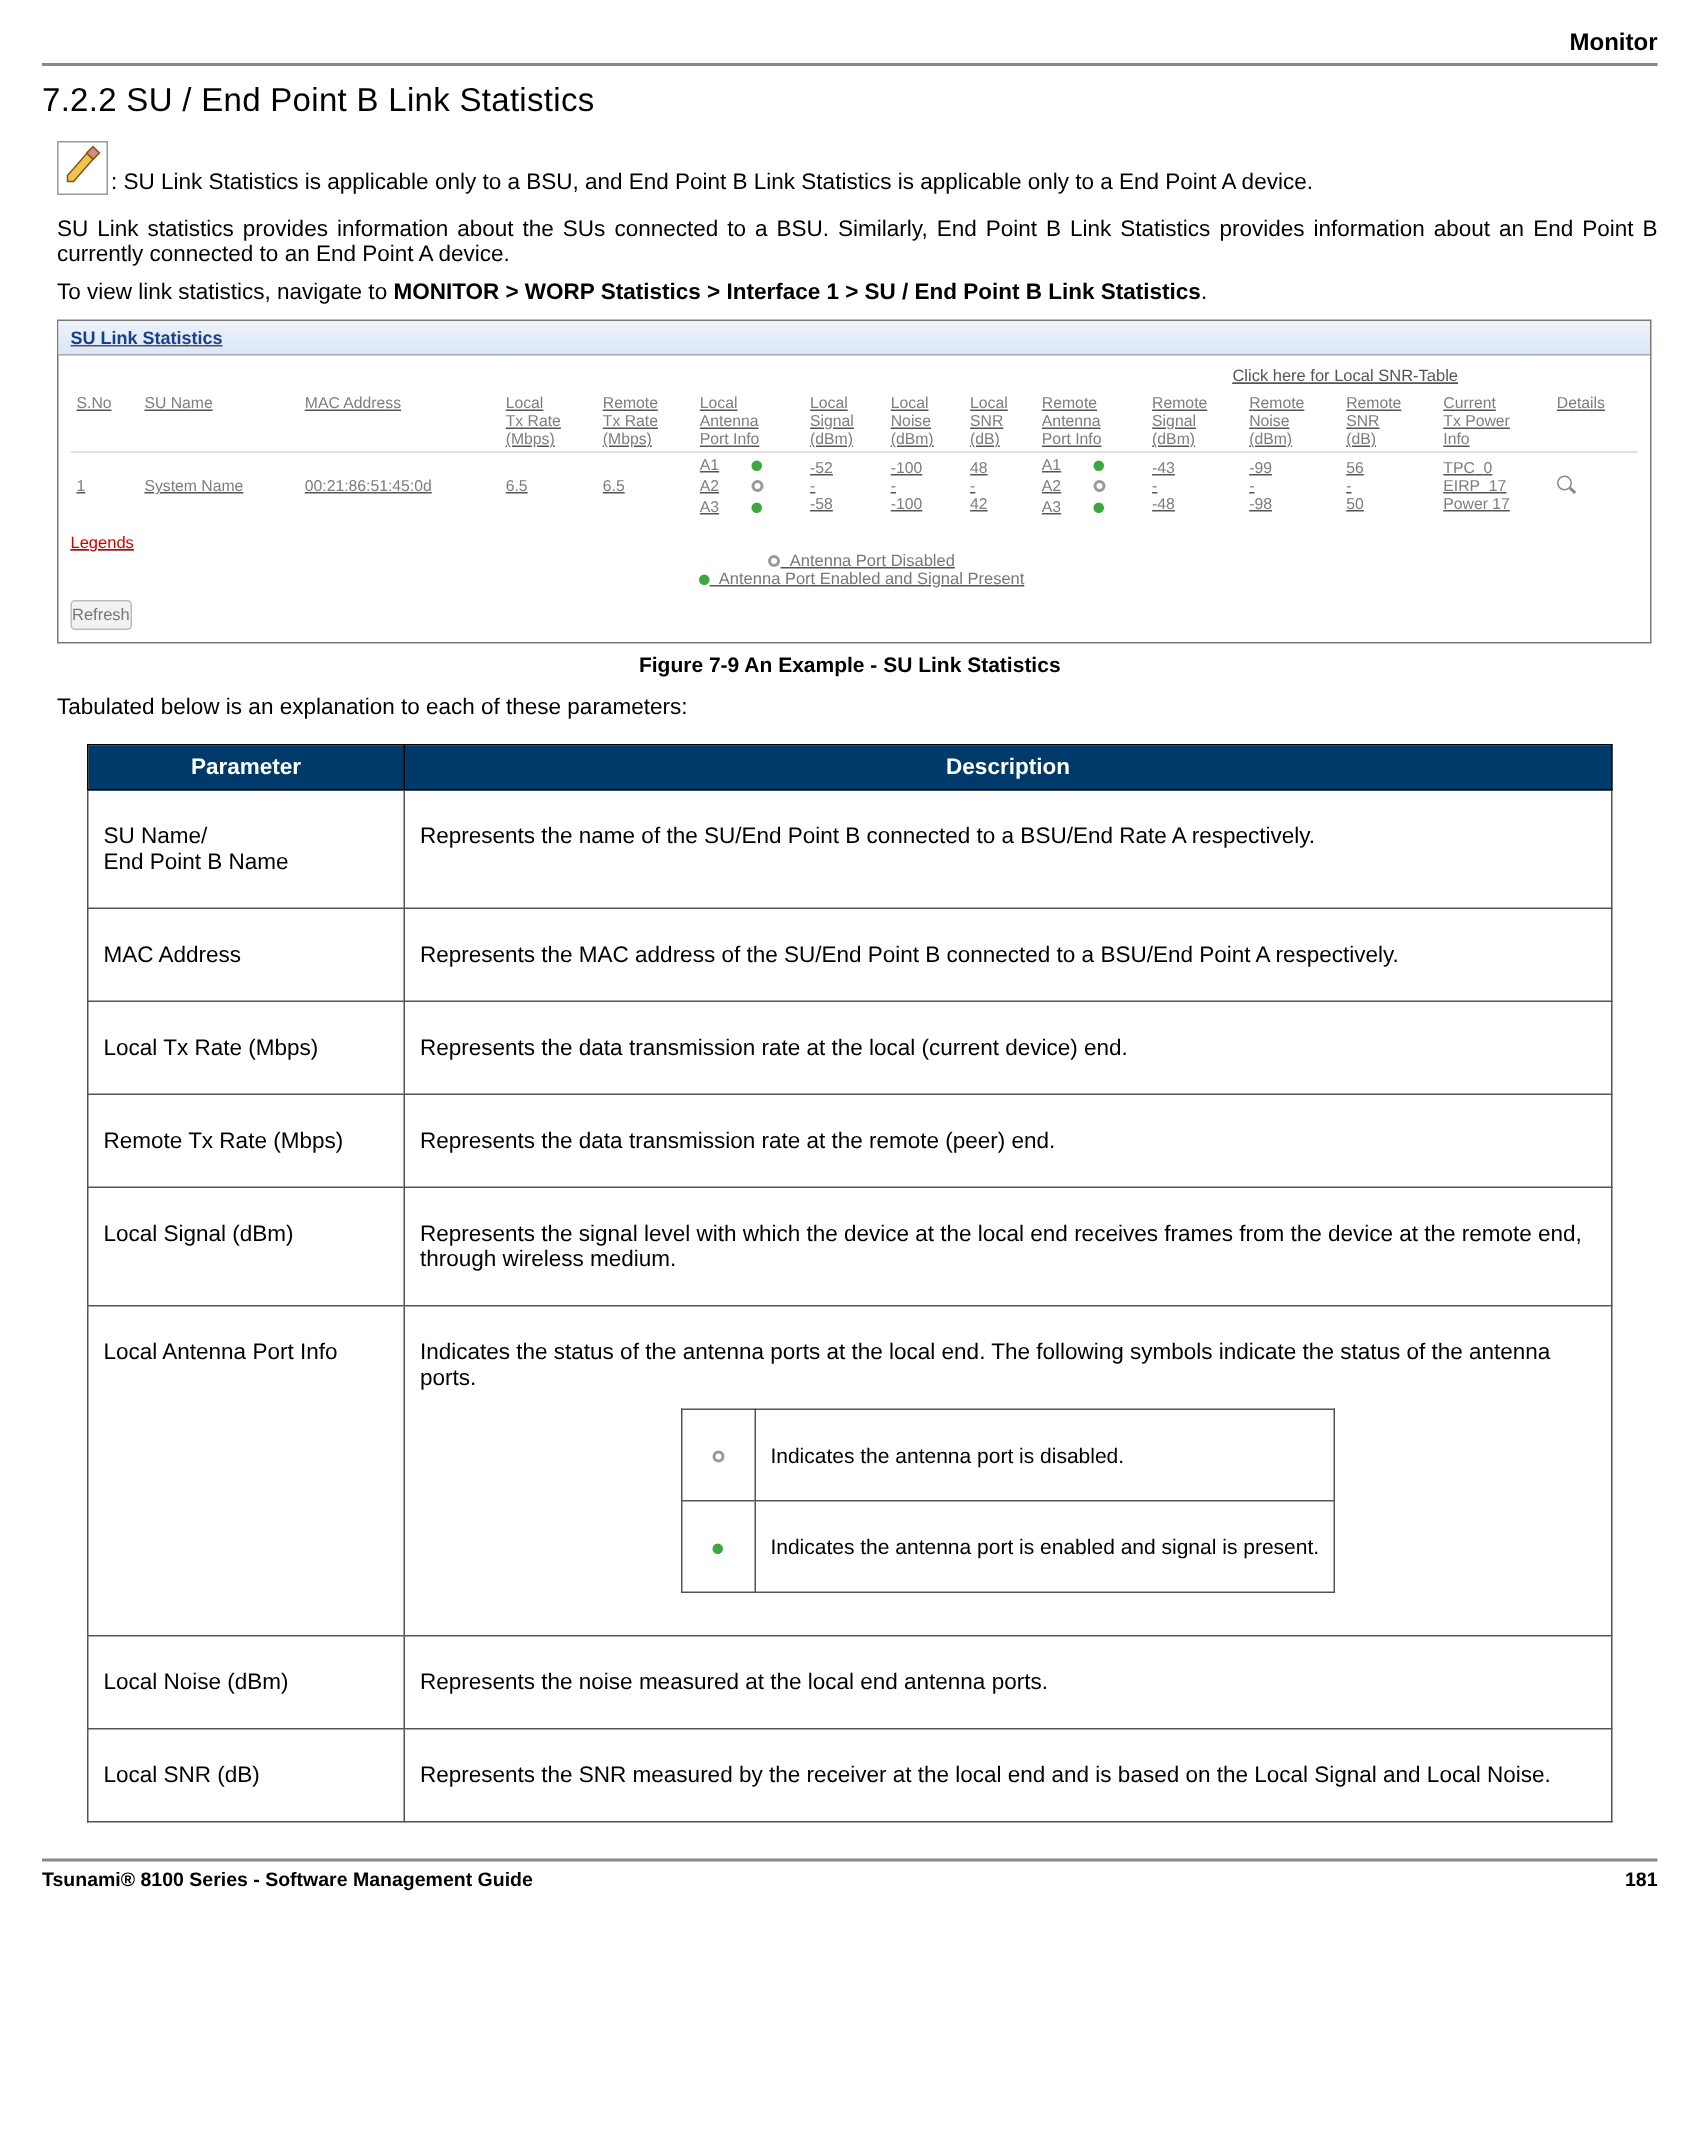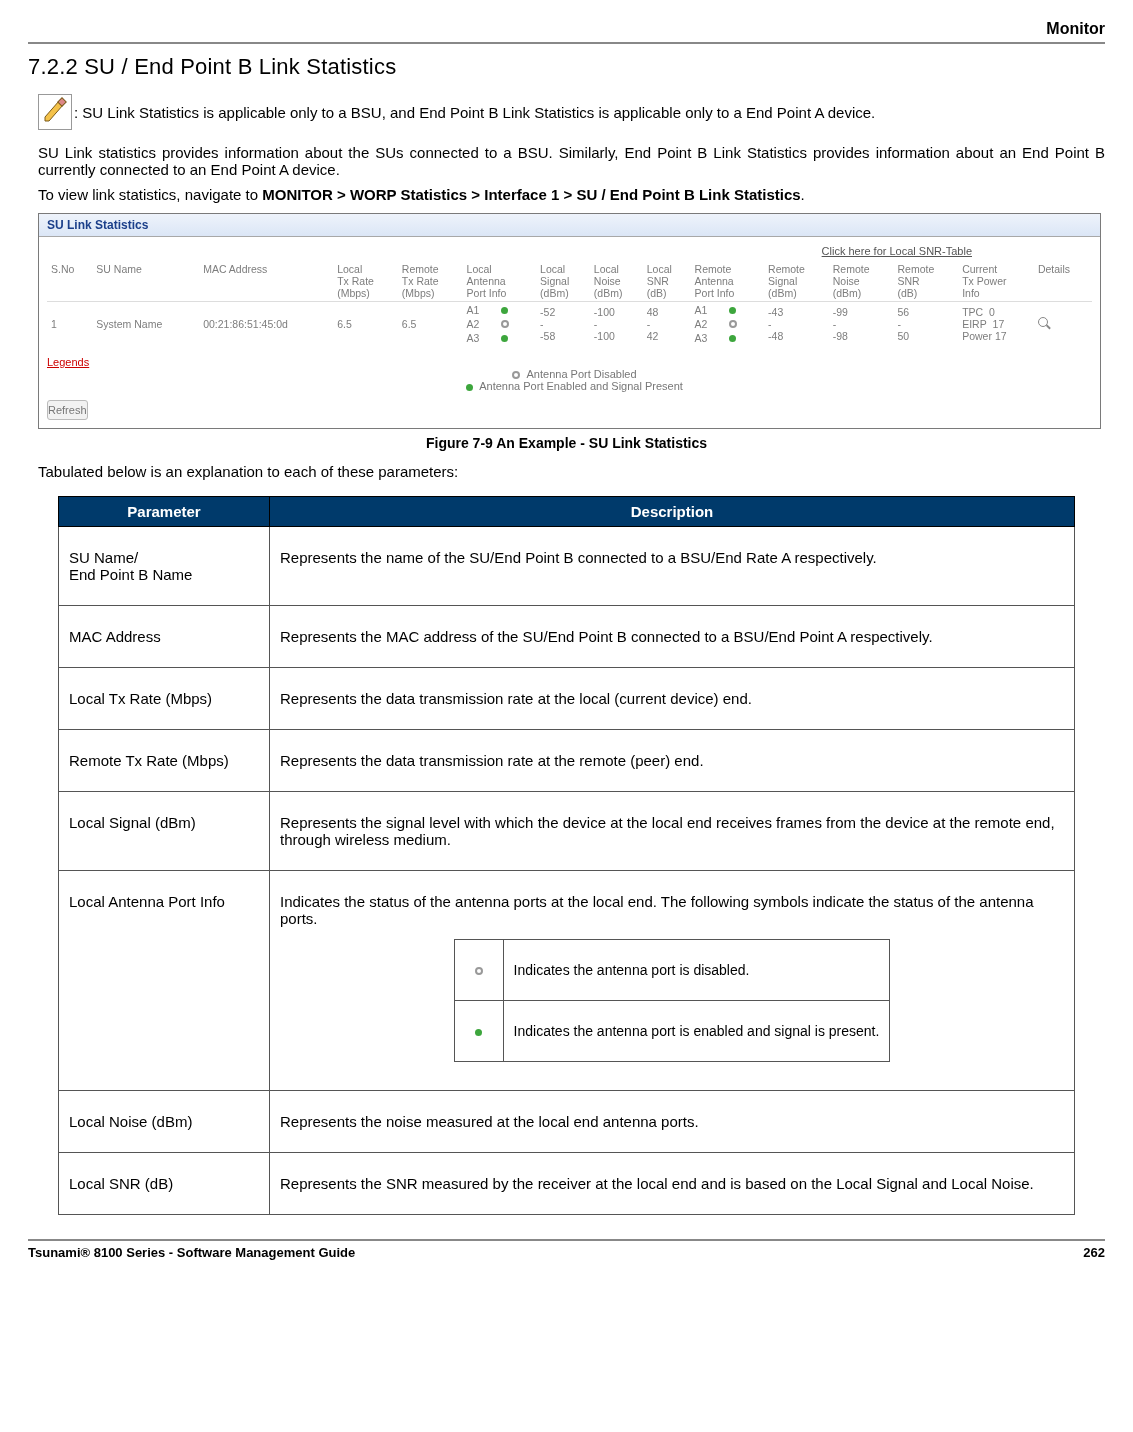--- a/index.html
+++ b/index.html
@@ -22,21 +22,21 @@
     margin: 0 0 10px 0;
   }
   .section-heading {
     font-size: 22px;
     font-weight: normal;
     letter-spacing: 0.2px;
     margin: 4px 0 14px 0;
   }
   .note-row {
     display: flex;
-    align-items: center;
+    align-items: flex-end;
     margin: 10px 0 14px 10px;
     font-size: 15px;
   }
   .pencil-icon {
     width: 32px;
     height: 34px;
     border: 1px solid #999;
     margin-right: 2px;
     position: relative;
     background: #fff;
@@ -48,20 +48,21 @@
     text-align: justify;
     font-size: 15px;
   }
   .nav-bold { font-weight: bold; }
   .panel {
     border: 1px solid #7a7a7a;
     margin: 10px 4px 4px 10px;
     font-size: 11px;
     color: #555;
     background: #fff;
+    text-decoration: underline;
   }
   .panel-title {
     background: linear-gradient(#eef3fb,#dbe6f6);
     color: #1b3f8a;
     font-weight: bold;
     font-size: 12px;
     padding: 4px 8px;
     border-bottom: 1px solid #a8a8a8;
   }
   .panel-inner { padding: 6px 8px 8px 8px; }
@@ -350,14 +351,14 @@
     <tr>
       <td class="pname">Local SNR (dB)</td>
       <td>Represents the SNR measured by the receiver at the local end and is based on the Local Signal and Local Noise.</td>
     </tr>
   </tbody>
 </table>
 
 <hr class="footer-rule">
 <div class="footer">
   <span>Tsunami® 8100 Series - Software Management Guide</span>
-  <span>262</span>
+  <span>181</span>
 </div>
 
 </body></html>

